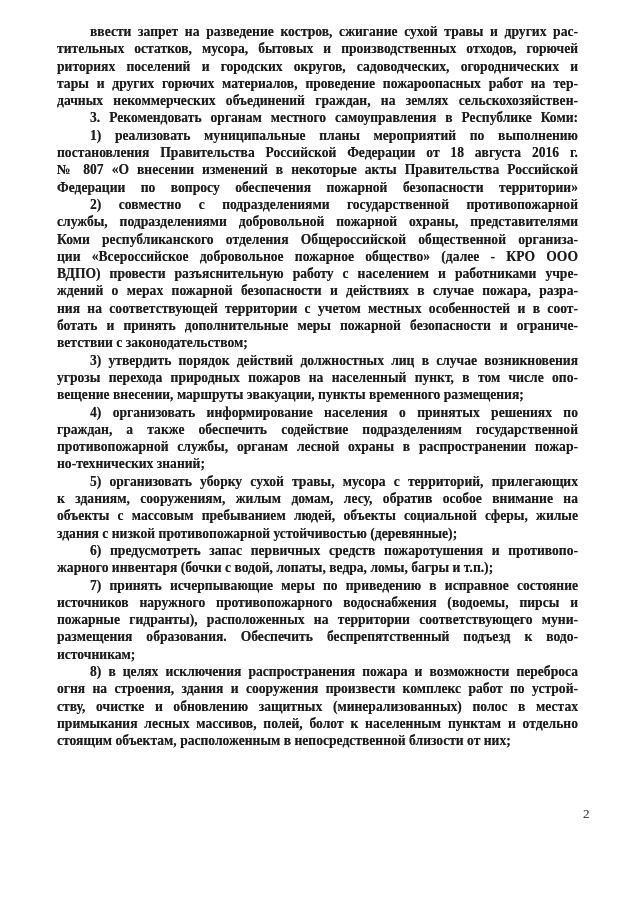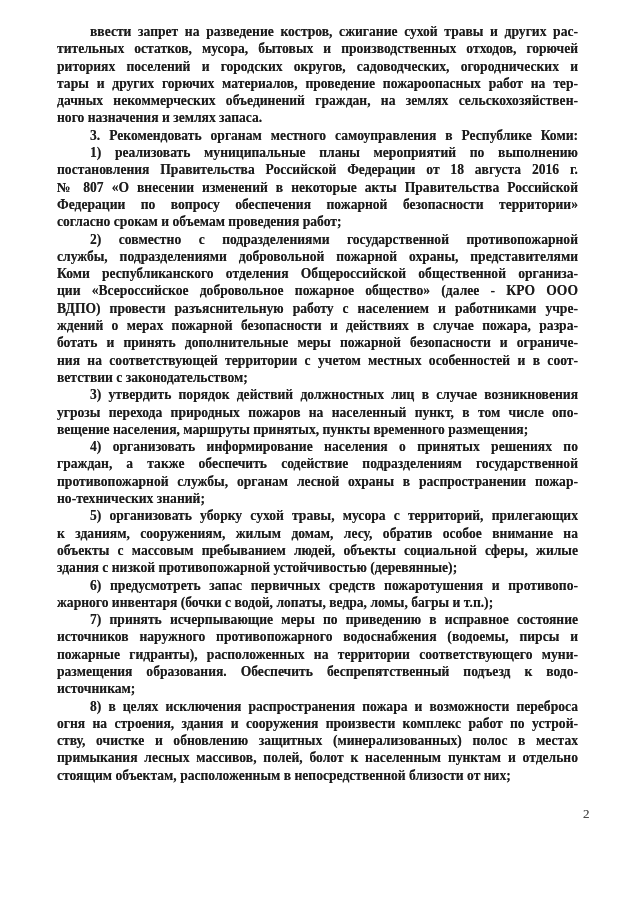--- a/index.html
+++ b/index.html
@@ -58,47 +58,45 @@
 <body>
 
 <div class="page">
   <div class="text-block" id="doc-body">
       <div class="para">
         <div class="line first">ввести запрет на разведение костров, сжигание сухой травы и других рас-</div>
         <div class="line">тительных остатков, мусора, бытовых и производственных отходов, горючей</div>
         <div class="line">риториях поселений и городских округов, садоводческих, огороднических и</div>
         <div class="line">тары и других горючих материалов, проведение пожароопасных работ на тер-</div>
         <div class="line">дачных некоммерческих объединений граждан, на землях сельскохозяйствен-</div>
-        <div class="line lastshort">ного назначения и землях запаса.</div>
       </div>
       <div class="para">
         <div class="line first">3. Рекомендовать органам местного самоуправления в Республике Коми:</div>
       </div>
       <div class="para">
         <div class="line first">1) реализовать муниципальные планы мероприятий по выполнению</div>
         <div class="line">постановления Правительства Российской Федерации от 18 августа 2016 г.</div>
         <div class="line">№ 807 «О внесении изменений в некоторые акты Правительства Российской</div>
         <div class="line">Федерации по вопросу обеспечения пожарной безопасности территории»</div>
-        <div class="line lastshort">согласно срокам и объемам проведения работ;</div>
       </div>
       <div class="para">
         <div class="line first">2) совместно с подразделениями государственной противопожарной</div>
         <div class="line">службы, подразделениями добровольной пожарной охраны, представителями</div>
         <div class="line">Коми республиканского отделения Общероссийской общественной организа-</div>
         <div class="line">ции «Всероссийское добровольное пожарное общество» (далее - КРО ООО</div>
         <div class="line">ВДПО) провести разъяснительную работу с населением и работниками учре-</div>
         <div class="line">ждений о мерах пожарной безопасности и действиях в случае пожара, разра-</div>
+        <div class="line">ния на соответствующей территории с учетом местных особенностей и в соот-</div>
         <div class="line">ботать и принять дополнительные меры пожарной безопасности и ограниче-</div>
-        <div class="line">ния на соответствующей территории с учетом местных особенностей и в соот-</div>
         <div class="line lastshort">ветствии с законодательством;</div>
       </div>
       <div class="para">
         <div class="line first">3) утвердить порядок действий должностных лиц в случае возникновения</div>
         <div class="line">угрозы перехода природных пожаров на населенный пункт, в том числе опо-</div>
-        <div class="line lastshort">вещение населения, маршруты принятых, пункты временного размещения;</div>
+        <div class="line lastshort">вещение внесении, маршруты эвакуации, пункты временного размещения;</div>
       </div>
       <div class="para">
         <div class="line first">4) организовать информирование населения о принятых решениях по</div>
         <div class="line">граждан, а также обеспечить содействие подразделениям государственной</div>
         <div class="line">противопожарной службы, органам лесной охраны в распространении пожар-</div>
         <div class="line lastshort">но-технических знаний;</div>
       </div>
       <div class="para">
         <div class="line first">5) организовать уборку сухой травы, мусора с территорий, прилегающих</div>
         <div class="line">к зданиям, сооружениям, жилым домам, лесу, обратив особое внимание на</div>

